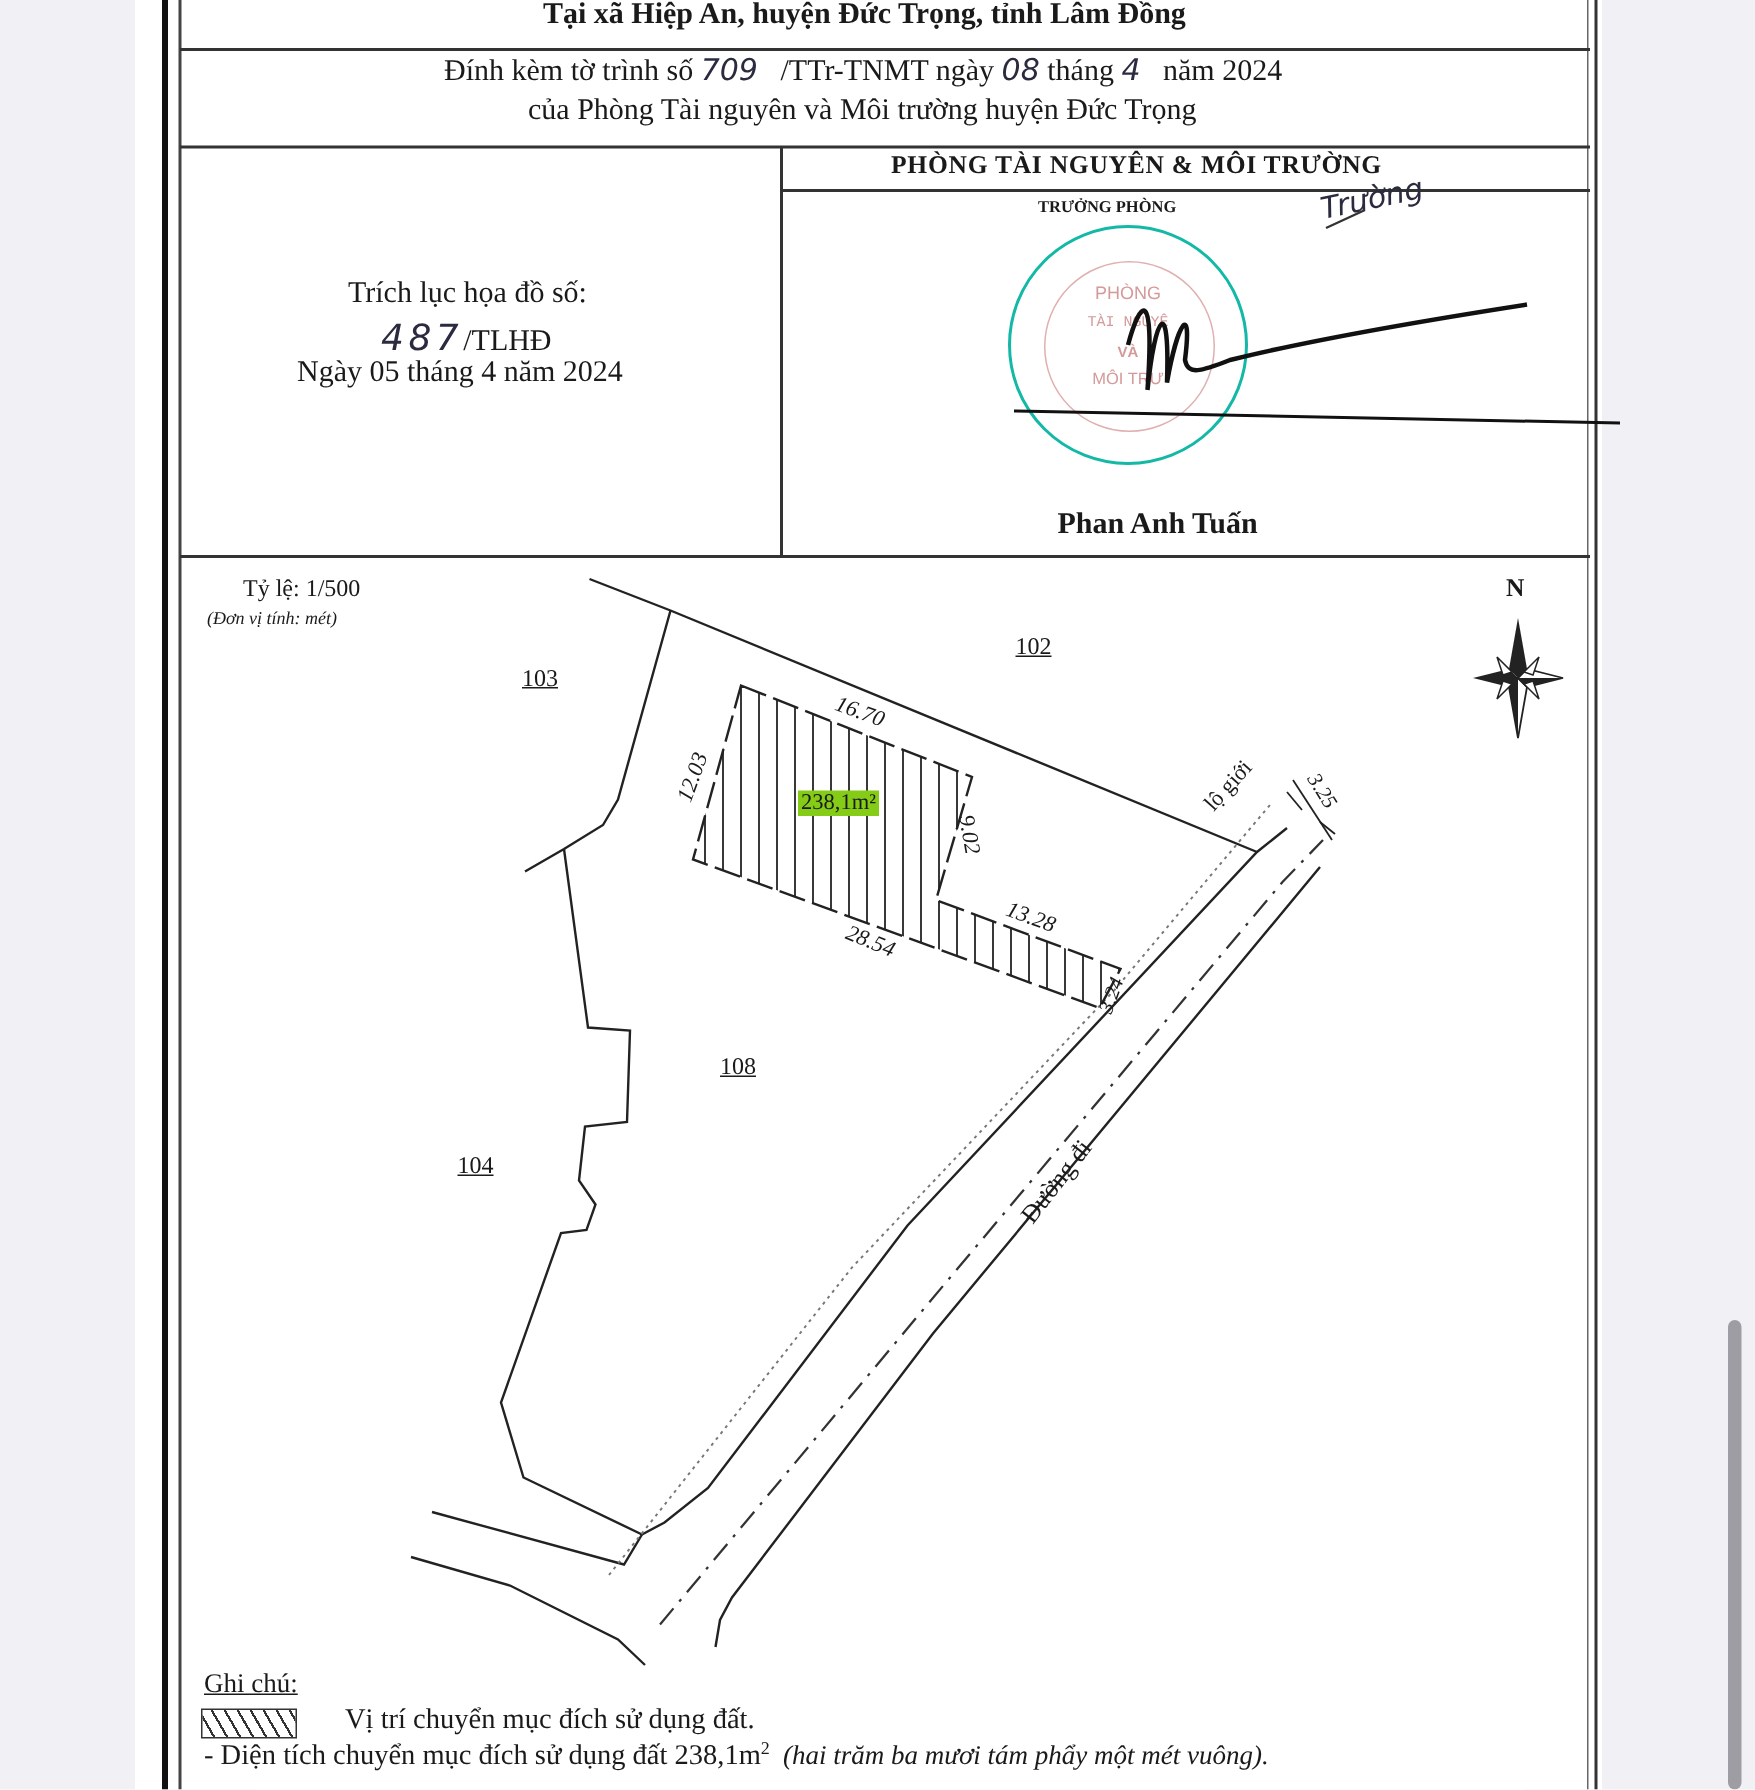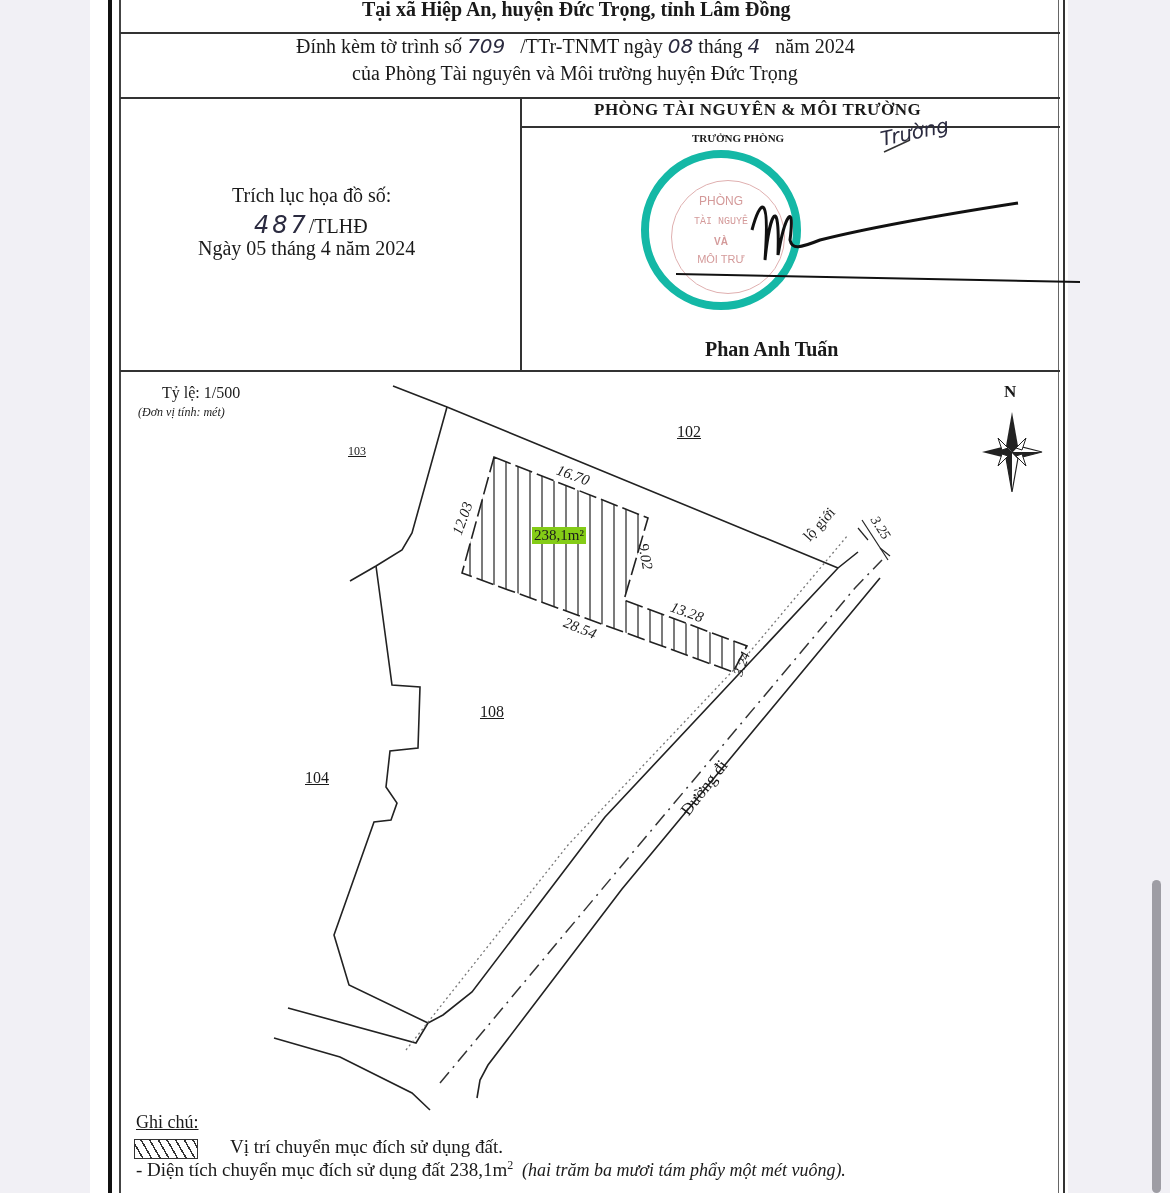--- a/index.html
+++ b/index.html
@@ -23,22 +23,22 @@
     .hand { font-family: "DejaVu Sans", sans-serif; font-style: italic; font-weight: 300; color: #2b2b40; }
     .bold { font-weight: bold; }
     .ital { font-style: italic; }
     .u { text-decoration: underline; }
     .scrollbar {
       position: absolute; left: 1152px; top: 880px; width: 9px; height: 313px;
       background: #9e9da4; border-radius: 5px;
     }
     svg { position: absolute; left: 0; top: 0; }
     .stamp {
-      position: absolute; left: 641px; top: 150px; width: 160px; height: 160px;
-      border: 8px solid #14b8a6; border-radius: 50%; box-sizing: border-box;
+      position: absolute; left: 672px; top: 150px; width: 160px; height: 160px;
+      border: 2px solid #14b8a6; border-radius: 50%; box-sizing: border-box;
     }
     .stamp-inner {
       position: absolute; left: 22px; top: 22px; width: 112px; height: 112px;
       border: 1.5px solid #e0b0b0; border-radius: 50%;
     }
     .stamp-text {
       position: absolute; width: 100%; text-align: center; color: #d49a9a;
       font-family: "Liberation Sans", sans-serif; font-size: 12px; line-height: 15px;
     }
     .legend-box {
@@ -139,21 +139,21 @@
     <polygon points="-14,-14 -4,-4 -10,-2" fill="#fff" stroke="#222" stroke-width="1"></polygon>
     <polygon points="14,-14 4,-4 10,-2" fill="#fff" stroke="#222" stroke-width="1"></polygon>
     <polygon points="-14,14 -4,4 -10,2" fill="#fff" stroke="#222" stroke-width="1"></polygon>
     <polygon points="14,14 4,4 10,2" fill="#fff" stroke="#222" stroke-width="1"></polygon>
   </g>
 </svg>
 
 <div class="txt bold" style="left:1004px; top:382px; font-size:17px;">N</div>
 
 <div class="txt u" style="left:677px; top:423px; font-size:16px;">102</div>
-<div class="txt u" style="left:348px; top:444px; font-size:12px;">103</div>
+<div class="txt u" style="left:348px; top:444px; font-size:16px;">103</div>
 <div class="txt u" style="left:480px; top:703px; font-size:16px;">108</div>
 <div class="txt u" style="left:305px; top:769px; font-size:16px;">104</div>
 
 <div class="txt" style="left:532px; top:527px; font-size:15px; background:#84cc16; padding:0 2px;">238,1m²</div>
 
 <div class="txt ital" style="left:556px; top:467px; font-size:15px; transform:rotate(20deg);">16.70</div>
 <div class="txt ital" style="left:446px; top:510px; font-size:15px; transform:rotate(-70deg);">12.03</div>
 <div class="txt ital" style="left:632px; top:548px; font-size:15px; transform:rotate(80deg);">9.02</div>
 <div class="txt ital" style="left:563px; top:620px; font-size:15px; transform:rotate(22deg);">28.54</div>
 <div class="txt ital" style="left:670px; top:604px; font-size:15px; transform:rotate(20deg);">13.28</div>

